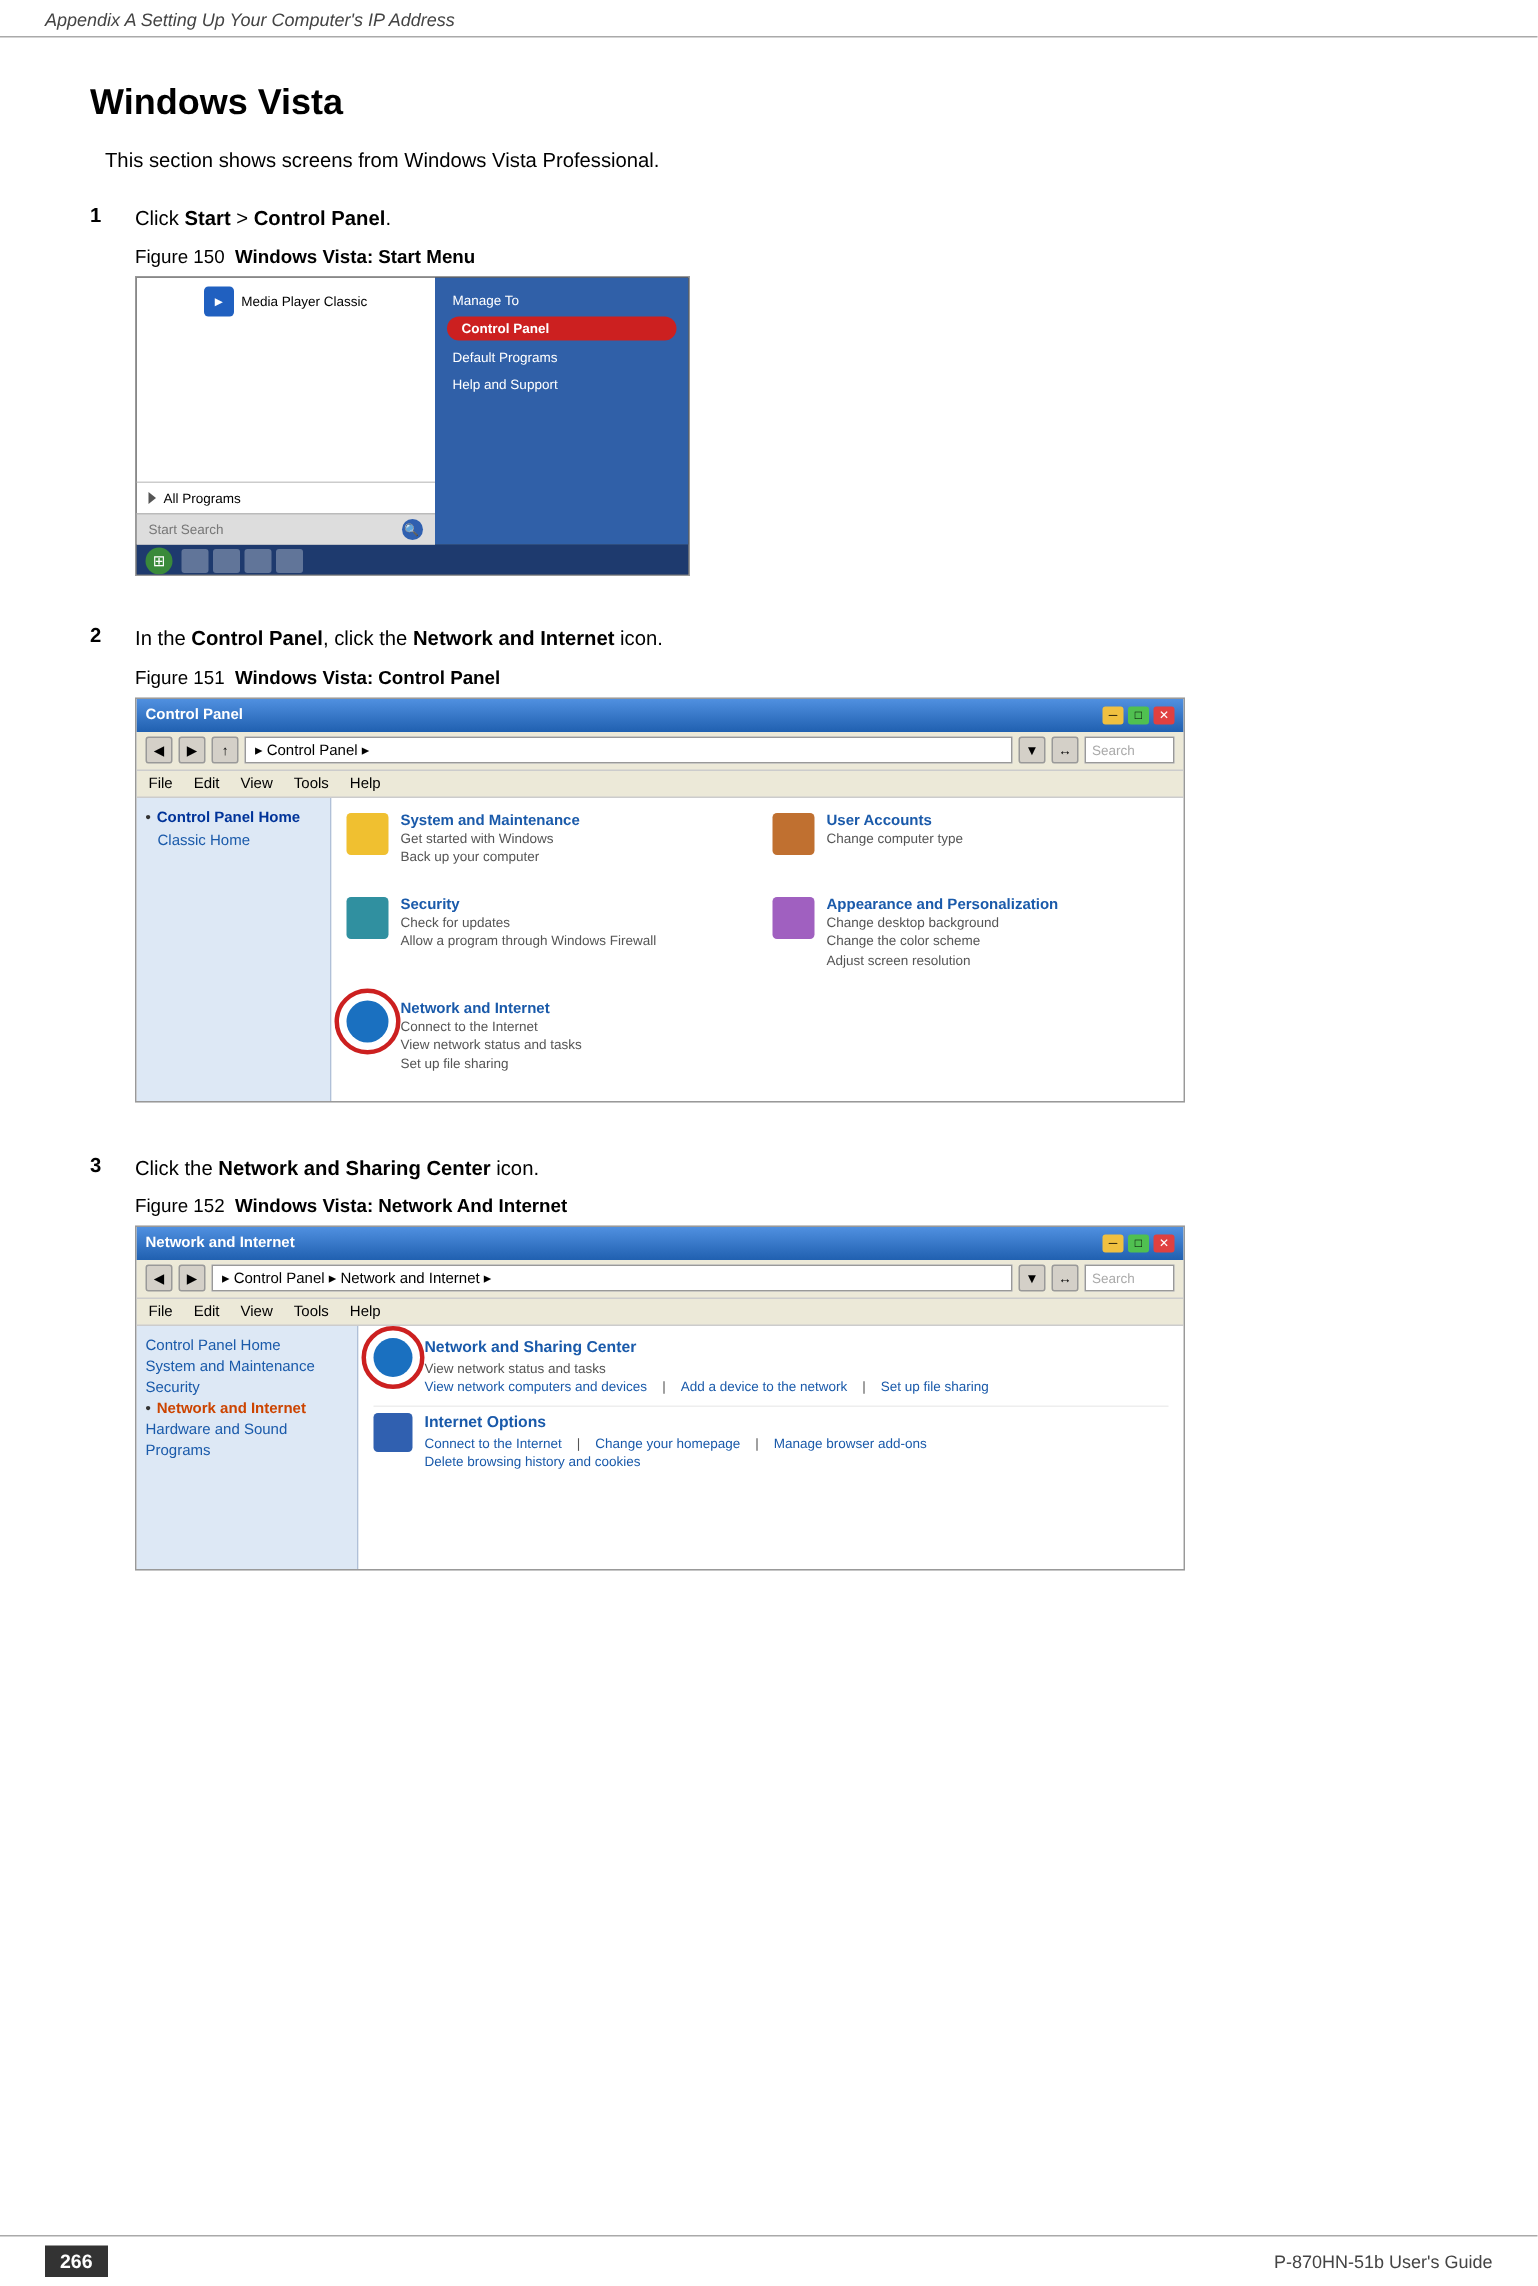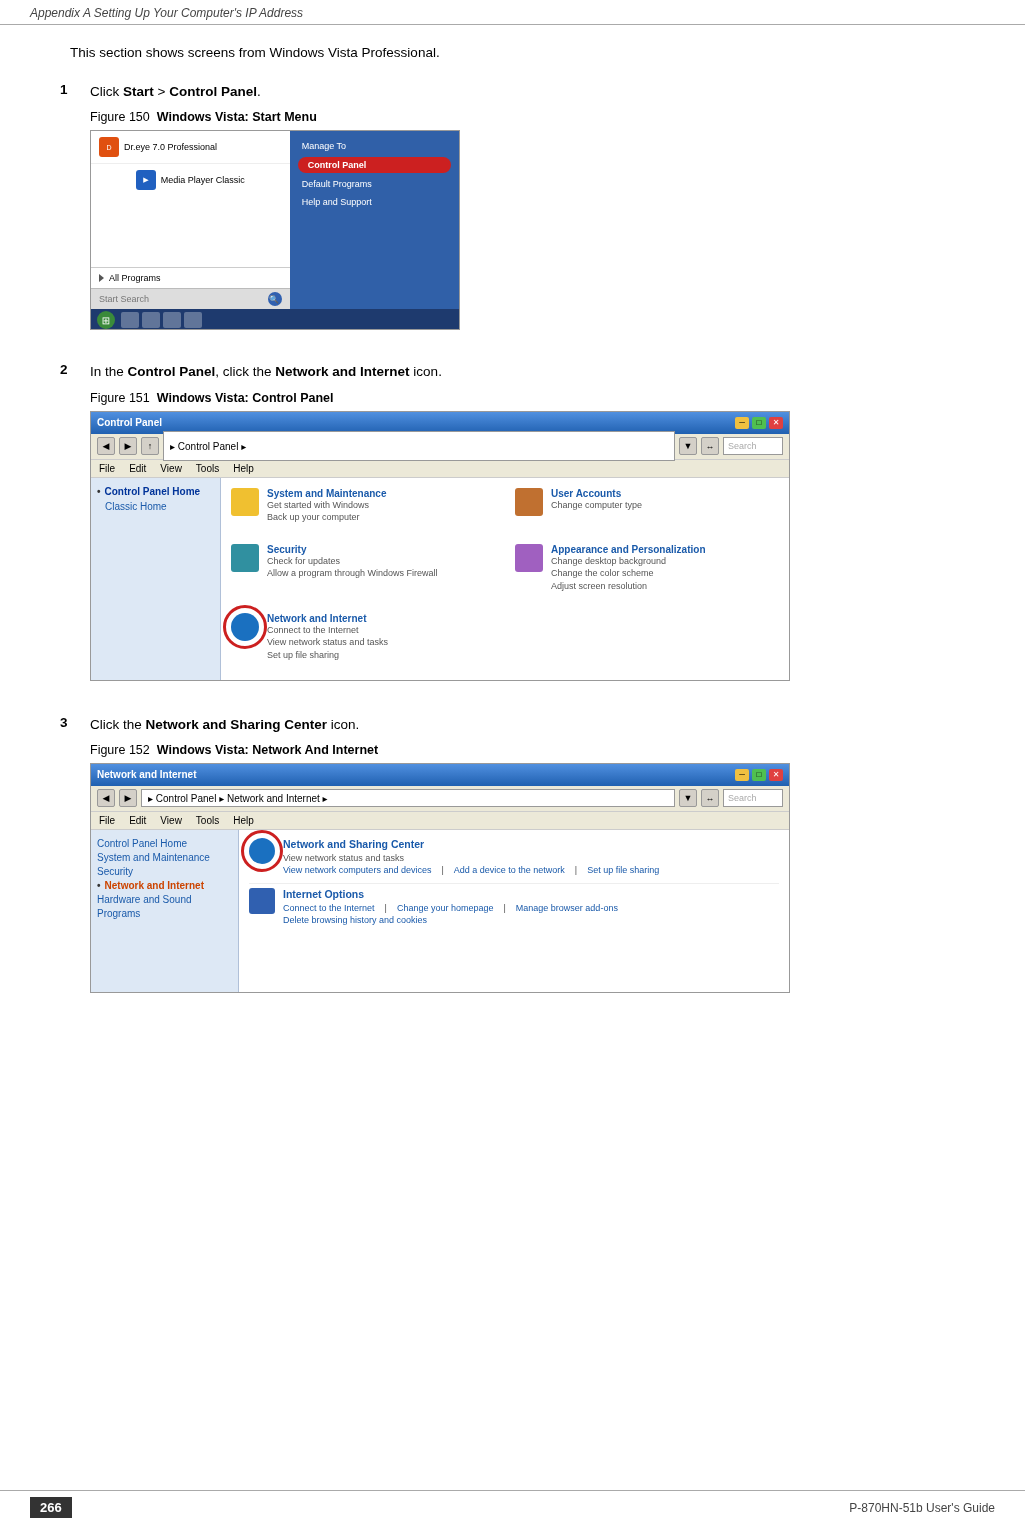--- a/index.html
+++ b/index.html
@@ -111,42 +111,39 @@
 <body>
 
 <div class="page">
 
   <div class="header">
     <span>Appendix A Setting Up Your Computer's IP Address</span>
   </div>
 
   <div class="content">
 
+    <div class="section-title">Windows Vista</div>
 
     <div class="intro-text">This section shows screens from Windows Vista Professional.</div>
 
     <div class="step-row">
       <div class="step-num">1</div>
       <div class="step-content">
         <div class="step-text">
           Click <b>Start</b> &gt; <b>Control Panel</b>.
         </div>
         <div class="figure-label">
           <span>Figure 150&nbsp;&nbsp;</span>Windows Vista: Start Menu
         </div>
 
         <div class="screenshot-box fig150" style="width:370px;height:200px;background:#5a5a5a;position:relative;">
           <div style="width:100%;height:178px;display:flex;background:#1a1a1a;">
 
             <div style="width:54%;background:#fff;display:flex;flex-direction:column;justify-content:space-between;">
               <div>
-                <div style="display:flex;align-items:center;gap:5px;padding:6px 8px;border-bottom:1px solid #eee;">
-                  <div style="width:20px;height:20px;background:#e05010;border-radius:3px;flex-shrink:0;display:flex;align-items:center;justify-content:center;font-size:7px;color:#fff;">D</div>
-                  <span style="font-size:9px;color:#000;">Dr.eye 7.0 Professional</span>
-                </div>
                 <div style="display:flex;align-items:center;gap:5px;padding:6px 8px;justify-content:center;">
                   <div style="width:20px;height:20px;background:#2060c0;border-radius:3px;flex-shrink:0;display:flex;align-items:center;justify-content:center;font-size:7px;color:#fff;">▶</div>
                   <span style="font-size:9px;color:#000;">Media Player Classic</span>
                 </div>
               </div>
               <div>
                 <div style="border-top:1px solid #ccc;display:flex;align-items:center;gap:5px;padding:5px 8px;">
                   <div style="width:0;height:0;border-top:4px solid transparent;border-bottom:4px solid transparent;border-left:5px solid #555;"></div>
                   <span style="font-size:9px;color:#000;">All Programs</span>
                 </div>
@@ -198,21 +195,21 @@
               <div style="width:14px;height:12px;background:#f0c040;border-radius:2px;display:flex;align-items:center;justify-content:center;font-size:8px;">─</div>
               <div style="width:14px;height:12px;background:#50c050;border-radius:2px;display:flex;align-items:center;justify-content:center;font-size:8px;">□</div>
               <div style="width:14px;height:12px;background:#e04040;border-radius:2px;display:flex;align-items:center;justify-content:center;font-size:8px;color:#fff;">✕</div>
             </div>
           </div>
 
           <div style="background:#ece9d8;height:26px;display:flex;align-items:center;padding:0 6px;gap:4px;border-bottom:1px solid #ccc;">
             <div style="width:18px;height:18px;background:#d4d0c8;border:1px solid #999;border-radius:2px;display:flex;align-items:center;justify-content:center;font-size:9px;">◀</div>
             <div style="width:18px;height:18px;background:#d4d0c8;border:1px solid #999;border-radius:2px;display:flex;align-items:center;justify-content:center;font-size:9px;">▶</div>
             <div style="width:18px;height:18px;background:#d4d0c8;border:1px solid #999;border-radius:2px;display:flex;align-items:center;justify-content:center;font-size:9px;">↑</div>
-            <div style="flex:1;background:#fff;border:1px solid #999;height:30px;padding:0 6px;font-size:10px;display:flex;align-items:center;">▸ Control Panel ▸</div>
+            <div style="flex:1;background:#fff;border:1px solid #999;height:18px;padding:0 6px;font-size:10px;display:flex;align-items:center;">▸ Control Panel ▸</div>
             <div style="width:18px;height:18px;background:#d4d0c8;border:1px solid #999;border-radius:2px;display:flex;align-items:center;justify-content:center;font-size:9px;">▼</div>
             <div style="width:18px;height:18px;background:#d4d0c8;border:1px solid #999;border-radius:2px;display:flex;align-items:center;justify-content:center;font-size:9px;">↔</div>
             <div style="width:60px;height:18px;background:#fff;border:1px solid #999;font-size:9px;display:flex;align-items:center;padding:0 4px;color:#aaa;">Search</div>
           </div>
 
           <div style="background:#ece9d8;height:18px;display:flex;align-items:center;padding:0 8px;gap:14px;font-size:10px;border-bottom:1px solid #ccc;">
             <span>File</span>
               <span>Edit</span>
               <span>View</span>
               <span>Tools</span>

